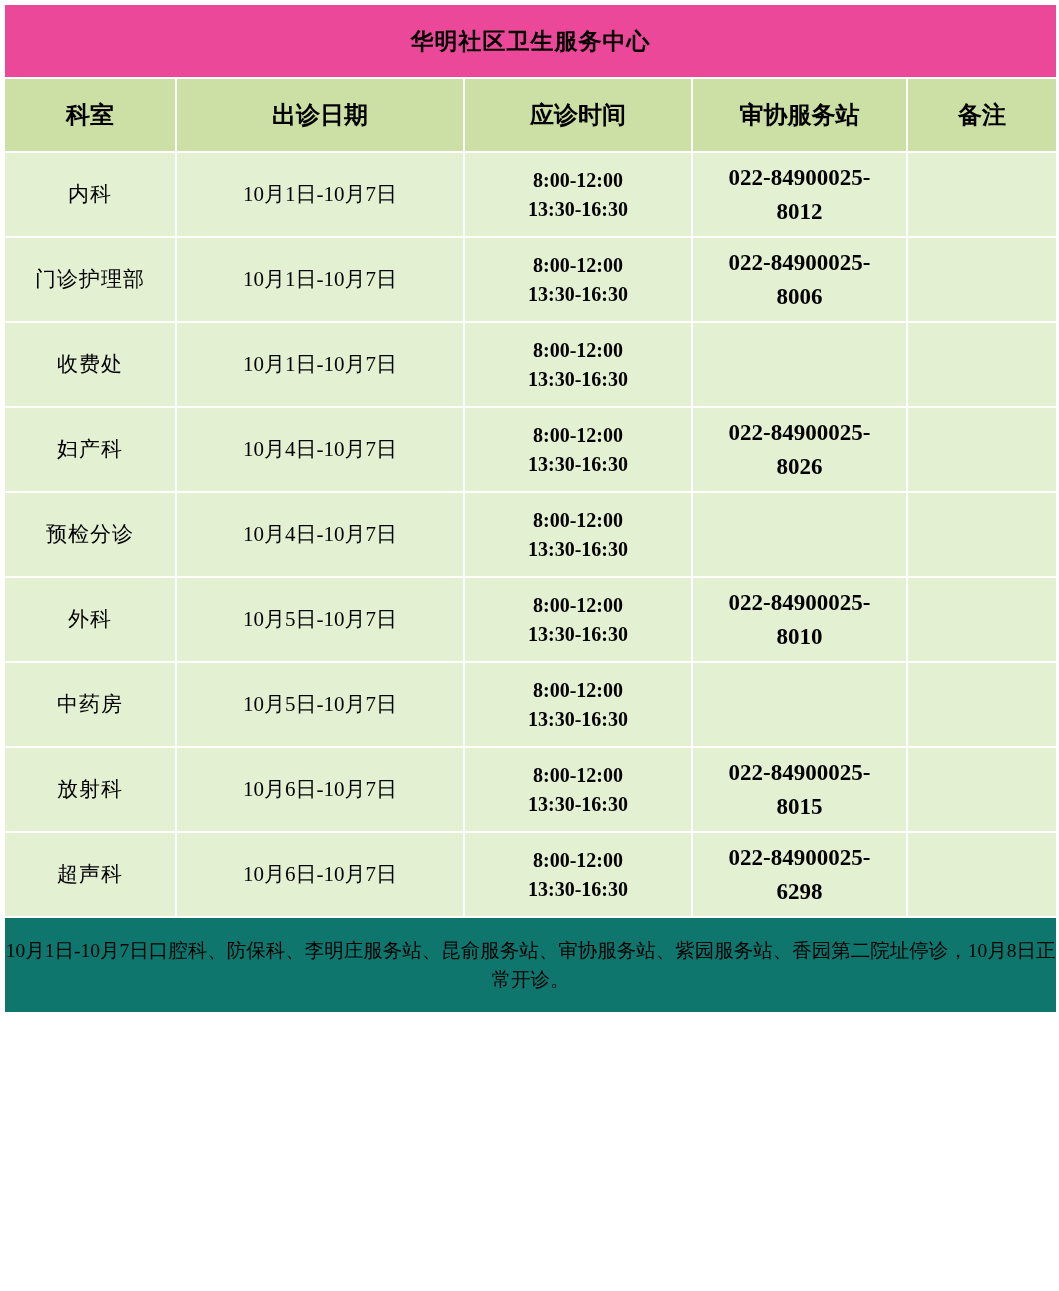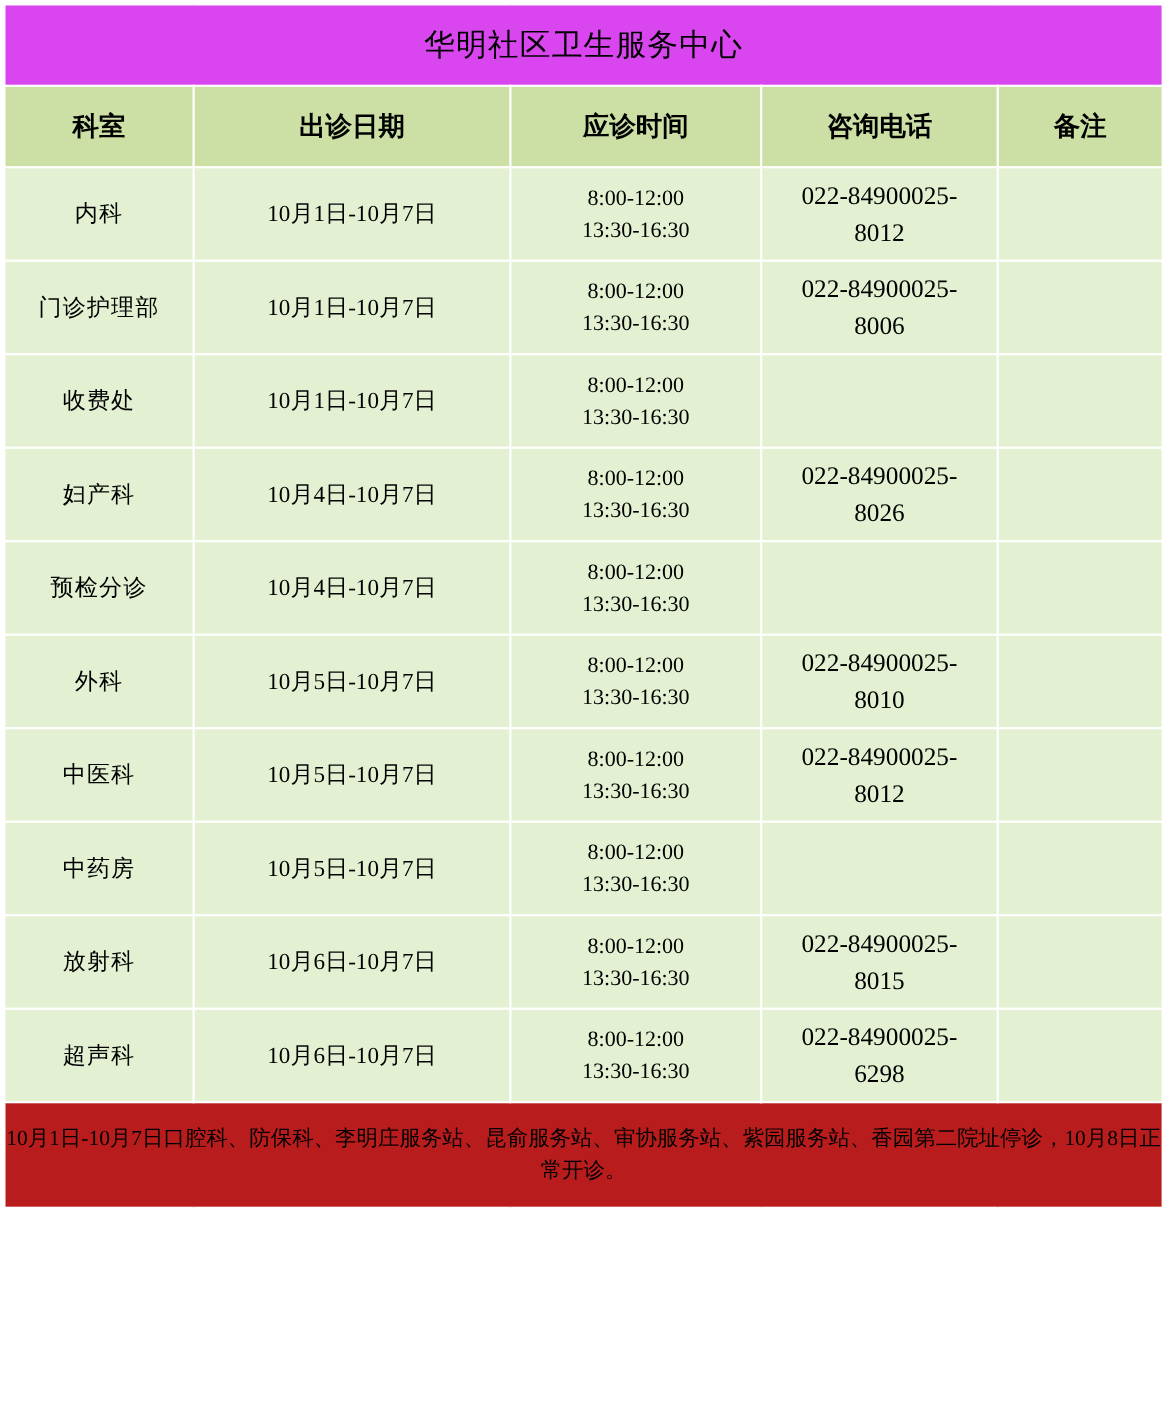--- a/index.html
+++ b/index.html
@@ -25,24 +25,24 @@
     width: 1053px;
     margin: 3px 0 0 3px;
   }
   table.schedule td, table.schedule th {
     border: 2px solid #ffffff;
     padding: 0;
     text-align: center;
     vertical-align: middle;
   }
   .title-cell {
-    background: #d946ef;
+    background: #ec4899;
     height: 72px;
-    font-size: 28px;
-    font-weight: normal;
+    font-size: 23px;
+    font-weight: bold;
     letter-spacing: 1px;
   }
   .head-cell {
     background: #ccdfa4;
     height: 72px;
     font-size: 24px;
     font-weight: bold;
   }
   .body-cell {
     background: #e3f0d2;
@@ -56,29 +56,29 @@
   .time-cell {
     font-family: "Liberation Serif", "DejaVu Serif", serif;
     font-size: 20px;
     line-height: 1.45;
   }
   .phone-cell {
     font-size: 23px;
     line-height: 1.45;
   }
   .note-cell {
-    background: #b91c1c;
+    background: #0f766e;
     height: 94px;
     font-size: 19.5px;
     line-height: 1.5;
     text-align: left;
     padding: 8px 10px 8px 10px;
     vertical-align: middle;
   }
-  .nowrap { white-space: nowrap; }
+  .nowrap { white-space: nowrap; font-weight: bold; }
   .col-dept   { width: 172px; }
   .col-date   { width: 288px; }
   .col-time   { width: 228px; }
   .col-phone  { width: 215px; }
   .col-remark { width: 150px; }
 </style>
 </head>
 <body>
 
 <div class="sheet">
@@ -91,21 +91,21 @@
         <col class="col-remark">
     </colgroup>
     <tbody>
       <tr>
         <td class="title-cell" colspan="5">华明社区卫生服务中心</td>
       </tr>
       <tr>
         <td class="head-cell">科室</td>
         <td class="head-cell">出诊日期</td>
         <td class="head-cell">应诊时间</td>
-        <td class="head-cell">咨询电话</td>
+        <td class="head-cell">审协服务站</td>
         <td class="head-cell">备注</td>
       </tr>
 
       <tr>
         <td class="body-cell dept">内科</td>
         <td class="body-cell">10月1日-10月7日</td>
         <td class="body-cell time-cell">
           <div class="nowrap">8:00-12:00</div>
           <div class="nowrap">13:30-16:30</div>
         </td>
@@ -181,33 +181,20 @@
           <div class="nowrap">8:00-12:00</div>
           <div class="nowrap">13:30-16:30</div>
         </td>
         <td class="body-cell phone-cell">
           <div class="nowrap">022-84900025-</div>
           <div class="nowrap">8010</div>
         </td>
         <td class="body-cell"></td>
       </tr>
 
-      <tr>
-        <td class="body-cell dept">中医科</td>
-        <td class="body-cell">10月5日-10月7日</td>
-        <td class="body-cell time-cell">
-          <div class="nowrap">8:00-12:00</div>
-          <div class="nowrap">13:30-16:30</div>
-        </td>
-        <td class="body-cell phone-cell">
-          <div class="nowrap">022-84900025-</div>
-          <div class="nowrap">8012</div>
-        </td>
-        <td class="body-cell"></td>
-      </tr>
 
       <tr>
         <td class="body-cell dept">中药房</td>
         <td class="body-cell">10月5日-10月7日</td>
         <td class="body-cell time-cell">
           <div class="nowrap">8:00-12:00</div>
           <div class="nowrap">13:30-16:30</div>
         </td>
         <td class="body-cell phone-cell">
           <div class="nowrap"></div>

